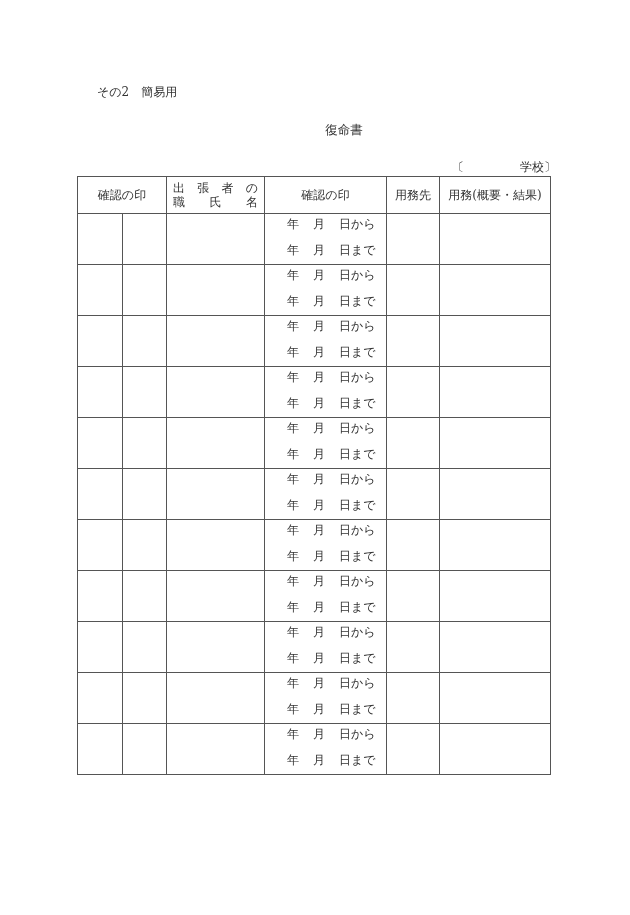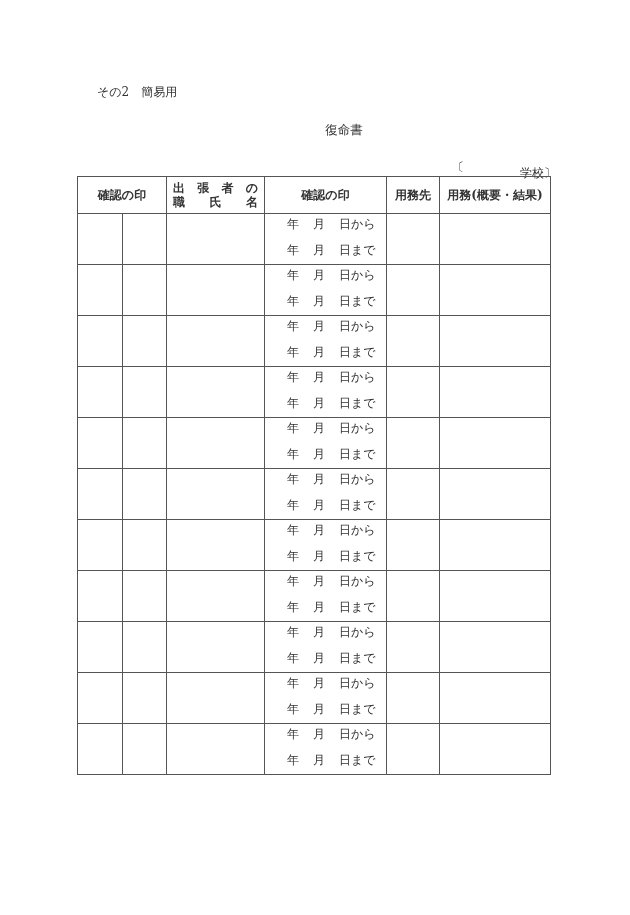--- a/index.html
+++ b/index.html
@@ -5,27 +5,27 @@
   html, body { margin:0; padding:0; }
   body {
     width:630px; height:915px; background:#ffffff; position:relative;
     font-family: "DejaVu Serif", "Liberation Serif", serif;
     color:#333; font-size:12px; overflow:hidden;
   }
   .subtitle { position:absolute; left:77px; top:84px; font-size:12px;margin-left:20px; }
   .title { position:absolute; left:0; width:630px; top:122px; text-align:center; font-size:12.5px; padding-left:10px; box-sizing:border-box;margin-left:24px; }
   .school { position:absolute; left:452px; top:159px; width:104px; font-size:12px; }
   .school .bl { position:absolute; left:0; top:0; }
-  .school .br { position:absolute; right:0; top:6px;font-family:Liberation Serif, serif; }
+  .school .br { position:absolute; right:0; top:0;font-family:Liberation Serif, serif; }
   table {
     position:absolute; left:77px; top:176px;
     border-collapse:collapse; table-layout:fixed;
   }
   td, th { border:1px solid #555; padding:0; font-weight:normal; font-size:12px; }
-  th { height:36px; text-align:center;font-weight:bold; }
+  th { height:36px; text-align:center; }
   td { height:50px; }
   .c1{width:45px}.c2{width:44px}.c3{width:98px}.c4{width:122px}.c5{width:53px}.c6{width:111px}
   .name-h { text-align:left; padding:0 6px; line-height:14px; }
   .name-h .l1, .name-h .l2 { display:flex; justify-content:space-between; }
   .period { position:relative; }
   .period .from, .period .to {
     position:absolute; left:22px; white-space:nowrap; letter-spacing:0;
   }
   .period .from { top:2px; }
   .period .to { top:28px; }

